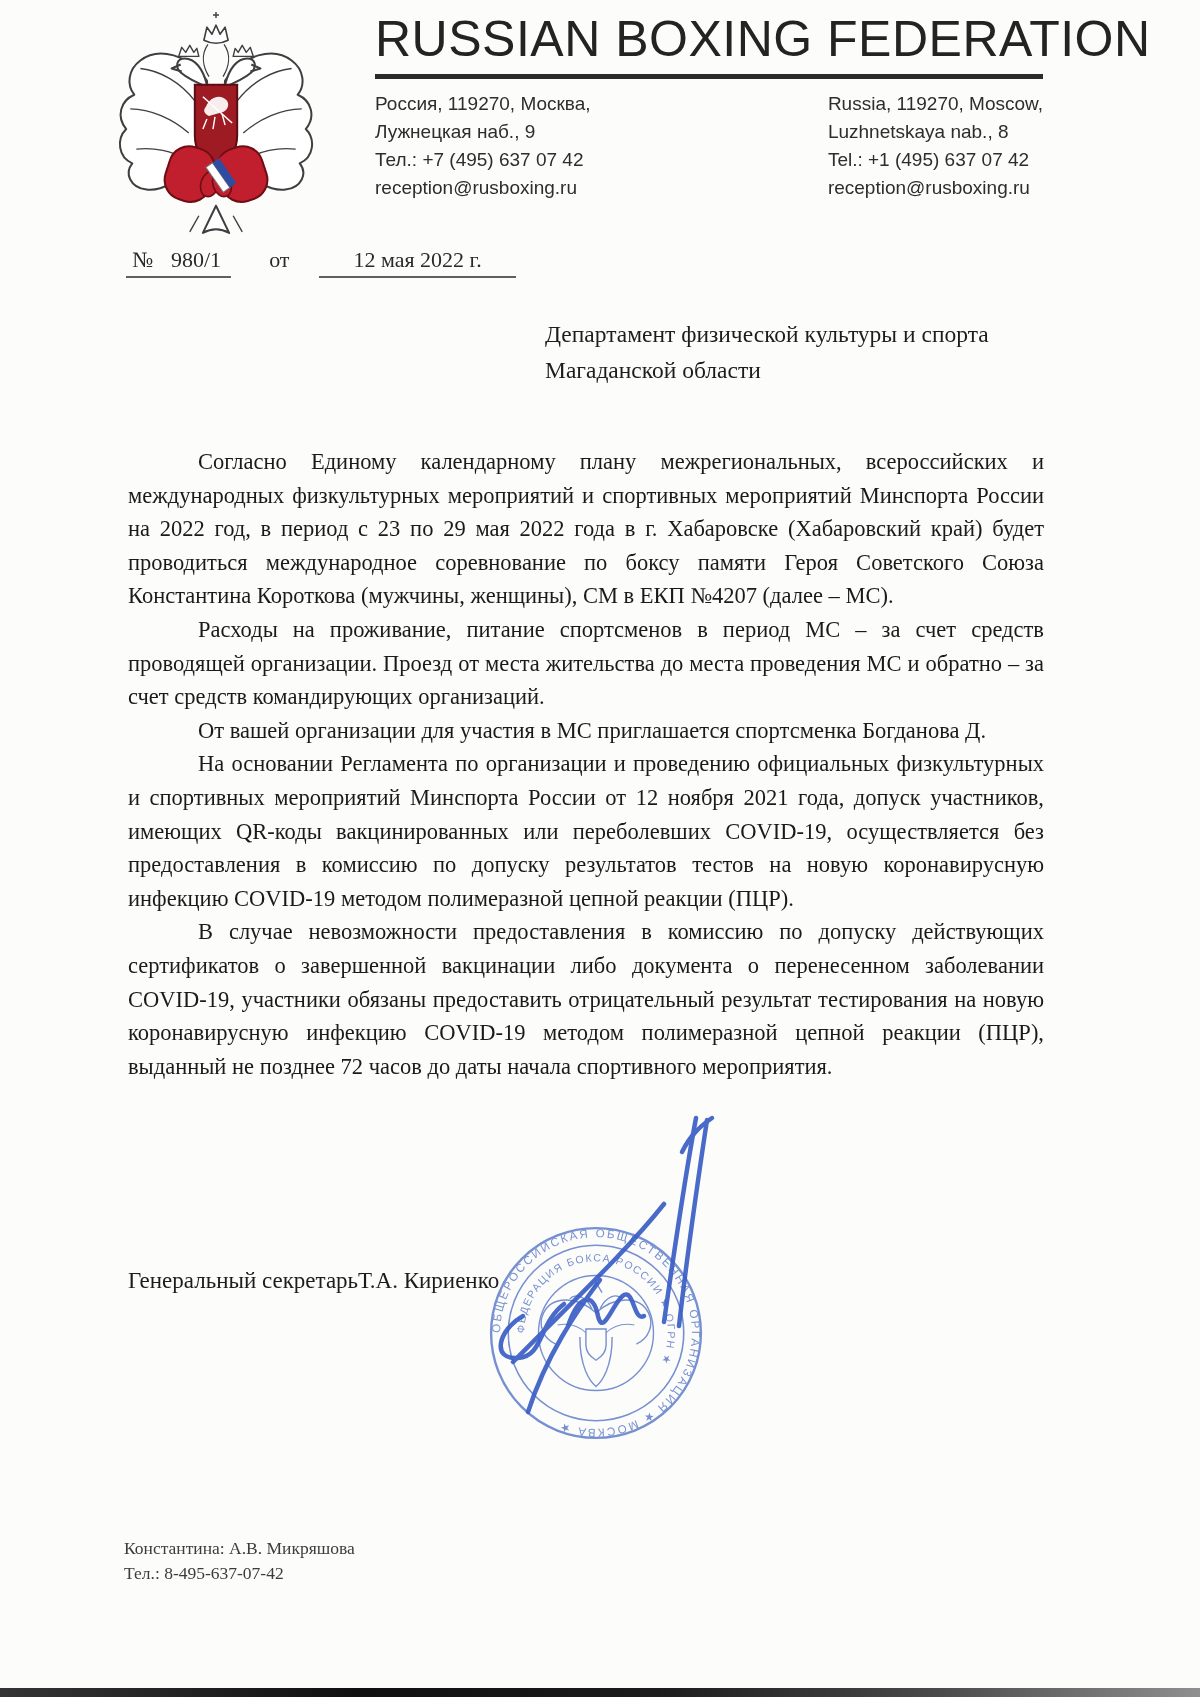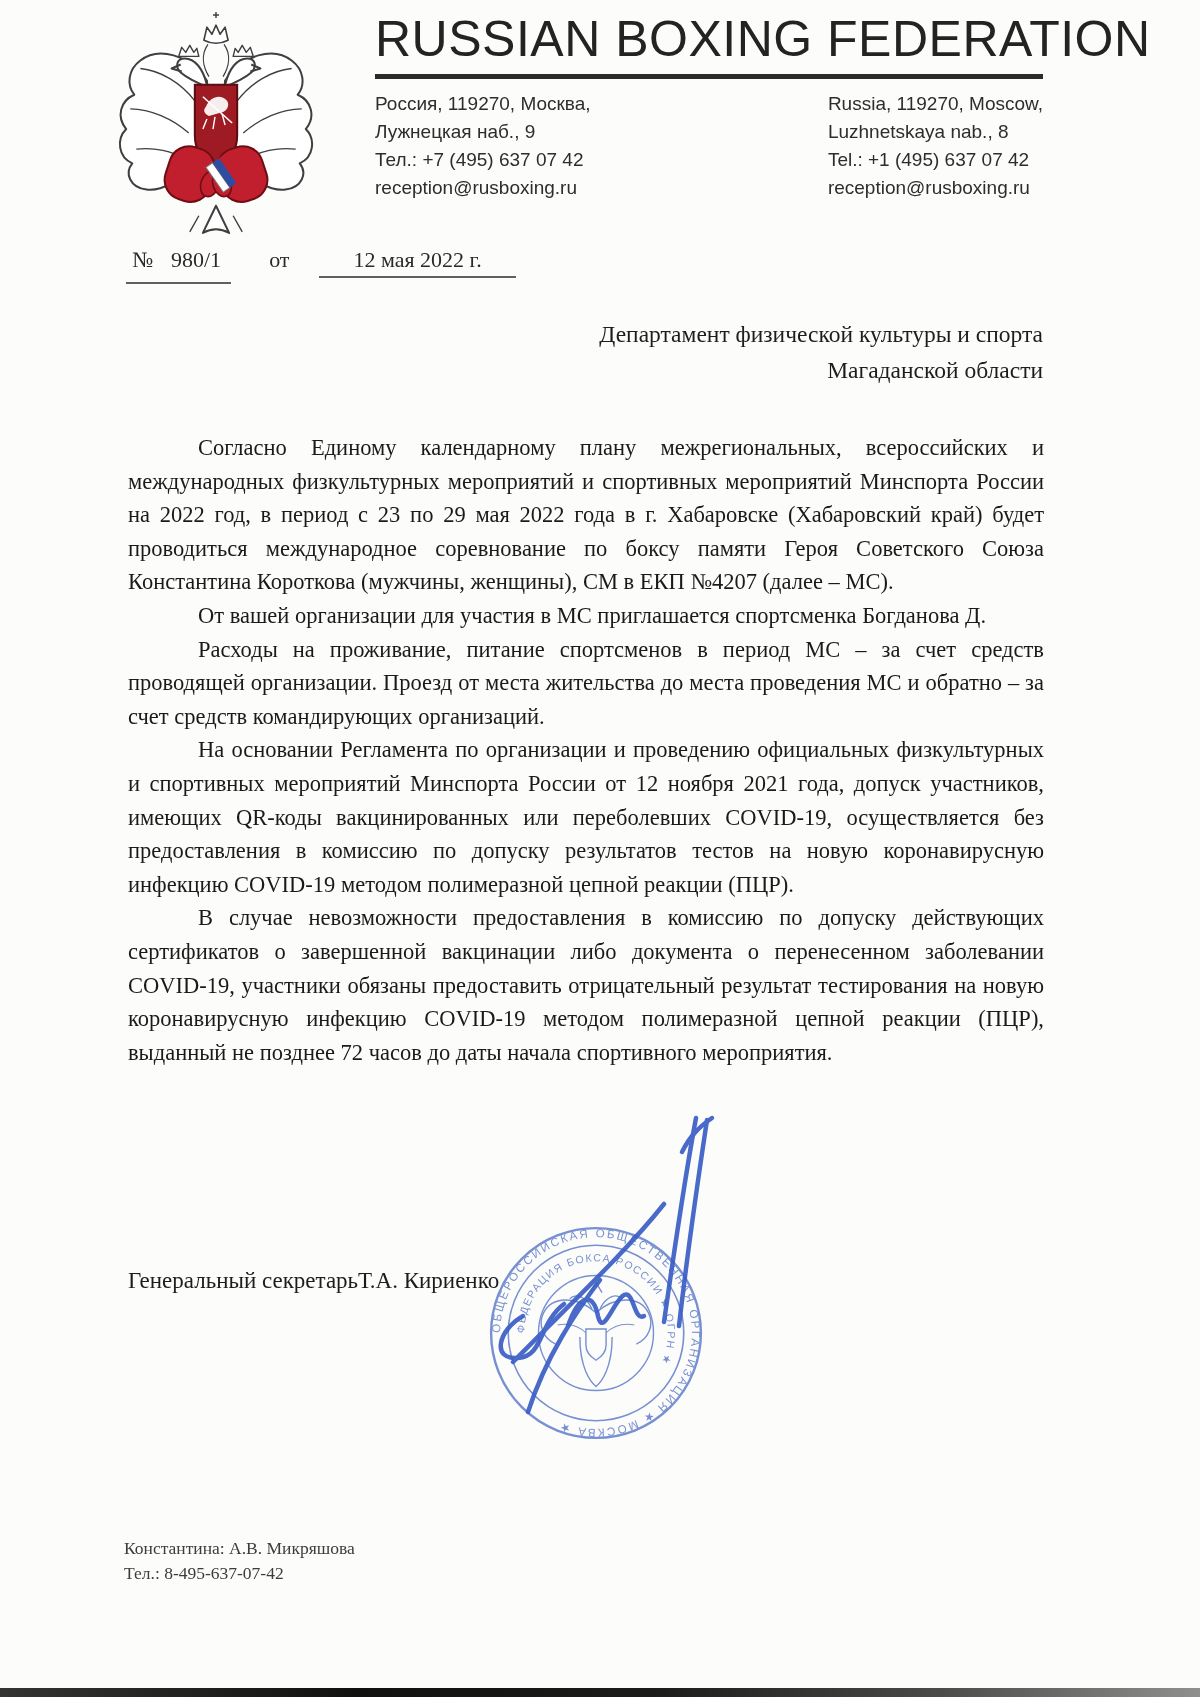--- a/index.html
+++ b/index.html
@@ -25,32 +25,32 @@
   .contacts{
     display:flex; justify-content:space-between; margin-top:11px;
     font-family:"Liberation Sans", sans-serif; font-size:19px; line-height:28px; color:#2d2d2d;
   }
   .contacts .col{white-space:nowrap;}
   
   .doc-meta{
     position:absolute; left:126px; top:247px;
     font-size:22px; color:#2a2a2a; white-space:nowrap;
   }
-  .doc-meta .u{display:inline-block; border-bottom:2px solid #606060; padding:0 10px 9px 6px;}
+  .doc-meta .u{display:inline-block; border-bottom:2px solid #606060; padding:0 10px 3px 6px;}
   .doc-meta .num-label{display:inline-block; padding-right:18px;}
   .doc-meta .from{display:inline-block; margin:0 30px 0 38px;}
   .doc-meta .date-u{display:inline-block; border-bottom:2px solid #606060; padding:0 34px 3px 34px;}
   
   .addressee{
     position:absolute; left:545px; top:316px; width:498px;
-    text-align:right; font-size:23.5px; line-height:36px; color:#1d1d1d;
+    text-align:left; font-size:23.5px; line-height:36px; color:#1d1d1d;
   }
   
   .body-text{
-    position:absolute; left:128px; top:431px; width:916px;
+    position:absolute; left:128px; top:445px; width:916px;
     font-size:22.5px; line-height:33.6px; text-align:justify; color:#1a1a1a;
   }
   .body-text p{margin:0; text-indent:70px;}
   
   .sig-row{
     position:absolute; left:128px; top:1268px; width:908px;
     display:flex; justify-content:flex-start;
     font-size:23px; color:#1c1c1c;
   }
   .stamp{position:absolute; left:479px; top:1216px; width:234px; height:234px; opacity:.82;}
@@ -151,22 +151,22 @@
     <span class="u"><span class="num-label">№</span><span>980/1</span></span><span class="from">от</span><span class="date-u">12 мая 2022 г.</span>
   </div>
 
   <div class="addressee">
     <div>Департамент физической культуры и спорта</div>
     <div>Магаданской области</div>
   </div>
 
   <div class="body-text">
     <p>Согласно Единому календарному плану межрегиональных, всероссийских и международных физкультурных мероприятий и спортивных мероприятий Минспорта России на 2022 год, в период с 23 по 29 мая 2022 года в г. Хабаровске (Хабаровский край) будет проводиться международное соревнование по боксу памяти Героя Советского Союза Константина Короткова (мужчины, женщины), СМ в ЕКП №4207 (далее – МС).</p>
+    <p>Расходы на проживание, питание спортсменов в период МС – за счет средств проводящей организации. Проезд от места жительства до места проведения МС и обратно – за счет средств командирующих организаций.</p>
     <p>От вашей организации для участия в МС приглашается спортсменка Богданова Д.</p>
-    <p>Расходы на проживание, питание спортсменов в период МС – за счет средств проводящей организации. Проезд от места жительства до места проведения МС и обратно – за счет средств командирующих организаций.</p>
     <p>На основании Регламента по организации и проведению официальных физкультурных и спортивных мероприятий Минспорта России от 12 ноября 2021 года, допуск участников, имеющих QR-коды вакцинированных или переболевших COVID-19, осуществляется без предоставления в комиссию по допуску результатов тестов на новую коронавирусную инфекцию COVID-19 методом полимеразной цепной реакции (ПЦР).</p>
     <p>В случае невозможности предоставления в комиссию по допуску действующих сертификатов о завершенной вакцинации либо документа о перенесенном заболевании COVID-19, участники обязаны предоставить отрицательный результат тестирования на новую коронавирусную инфекцию COVID-19 методом полимеразной цепной реакции (ПЦР), выданный не позднее 72 часов до даты начала спортивного мероприятия.</p>
   </div>
 
   <div class="sig-row">
     <span>Генеральный секретарь</span>
     <span>Т.А. Кириенко</span>
   </div>
 
   <div class="stamp">

